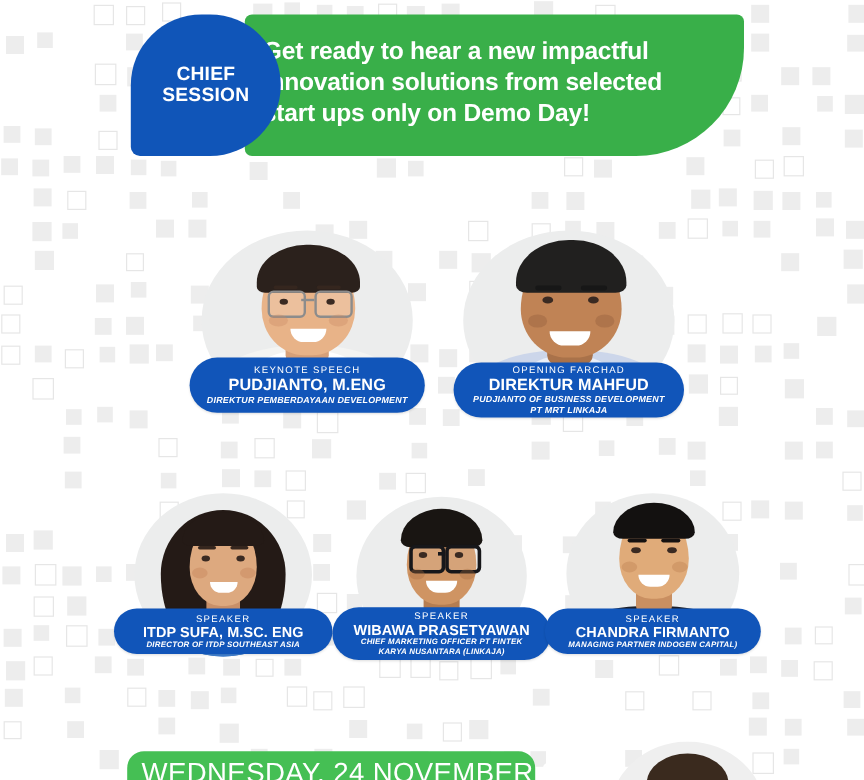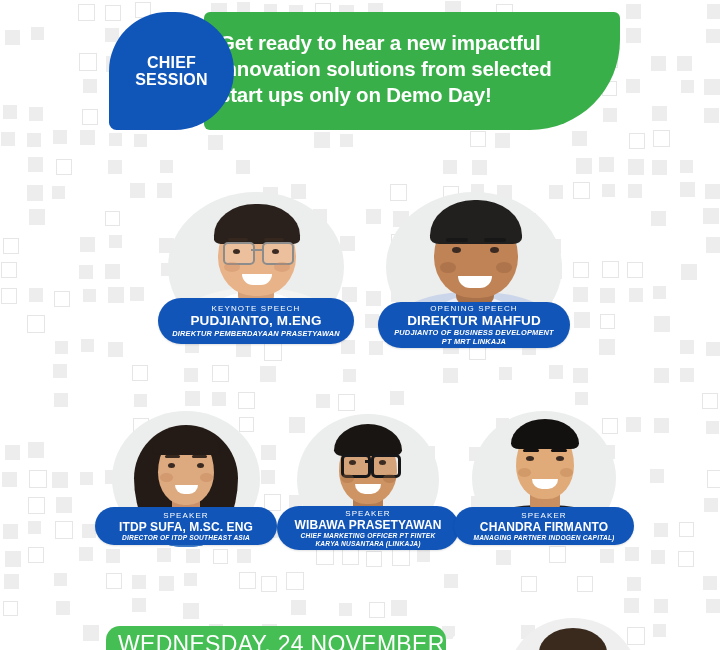--- a/index.html
+++ b/index.html
@@ -473,21 +473,21 @@
         <div class="p-eye" style="left:65px;top:57px;width:7px;height:5px;"></div>
         <div class="p-eye" style="left:104px;top:57px;width:7px;height:5px;"></div>
         <div class="p-mouth" style="left:74px;top:82px;width:30px;height:11px;"></div>
         <div class="p-cheek" style="left:56px;top:70px;width:16px;height:10px;background:#c98a64;"></div>
         <div class="p-cheek" style="left:106px;top:70px;width:16px;height:10px;background:#c98a64;"></div>
       </div>
     </div>
     <div class="plate big" style="left:-10px;top:106px;width:196px;height:46px;padding:3px 6px;box-sizing:border-box;">
       <div class="role">KEYNOTE SPEECH</div>
       <div class="pname">PUDJIANTO, M.ENG</div>
-      <div class="title">DIREKTUR PEMBERDAYAAN PRASETYAWAN</div>
+      <div class="title">DIREKTUR PEMBERDAYAAN DEVELOPMENT</div>
     </div>
   </div>
 
   <div class="speaker" style="left:386px;top:192px;width:176px;height:150px;">
     <div class="photo-circle" style="width:176px;height:150px;">
       <div class="person">
         <div class="p-body" style="left:2px;top:100px;width:172px;height:66px;background:#ccd6ea;"></div>
         <div class="p-body" style="left:40px;top:104px;width:96px;height:62px;background:#e9eef8;"></div>
         <div class="p-neck" style="left:70px;top:84px;width:38px;height:28px;background:#a9724a;"></div>
         <div class="p-head" style="left:48px;top:16px;width:84px;height:90px;background:#c08355;"></div>
@@ -495,21 +495,21 @@
         <div class="p-brow" style="left:60px;top:46px;width:22px;height:4px;background:#171717;"></div>
         <div class="p-brow" style="left:98px;top:46px;width:22px;height:4px;background:#171717;"></div>
         <div class="p-eye" style="left:66px;top:55px;width:9px;height:6px;"></div>
         <div class="p-eye" style="left:104px;top:55px;width:9px;height:6px;"></div>
         <div class="p-mouth" style="left:72px;top:84px;width:34px;height:12px;"></div>
         <div class="p-cheek" style="left:54px;top:70px;width:16px;height:11px;background:#8c5a38;"></div>
         <div class="p-cheek" style="left:110px;top:70px;width:16px;height:11px;background:#8c5a38;"></div>
       </div>
     </div>
     <div class="plate big" style="left:-8px;top:110px;width:192px;height:46px;padding:3px 6px;box-sizing:border-box;">
-      <div class="role">OPENING SPEECH</div>
+      <div class="role">OPENING FARCHAD</div>
       <div class="pname">DIREKTUR MAHFUD</div>
       <div class="title">PUDJIANTO OF BUSINESS DEVELOPMENT</div>
       <div class="title">PT MRT LINKAJA</div>
     </div>
   </div>
 
   <div class="speaker" style="left:112px;top:411px;width:148px;height:136px;">
     <div class="photo-circle" style="width:148px;height:136px;">
       <div class="person">
         <div class="p-body" style="left:0px;top:104px;width:148px;height:50px;background:#2f6fc4;"></div>

